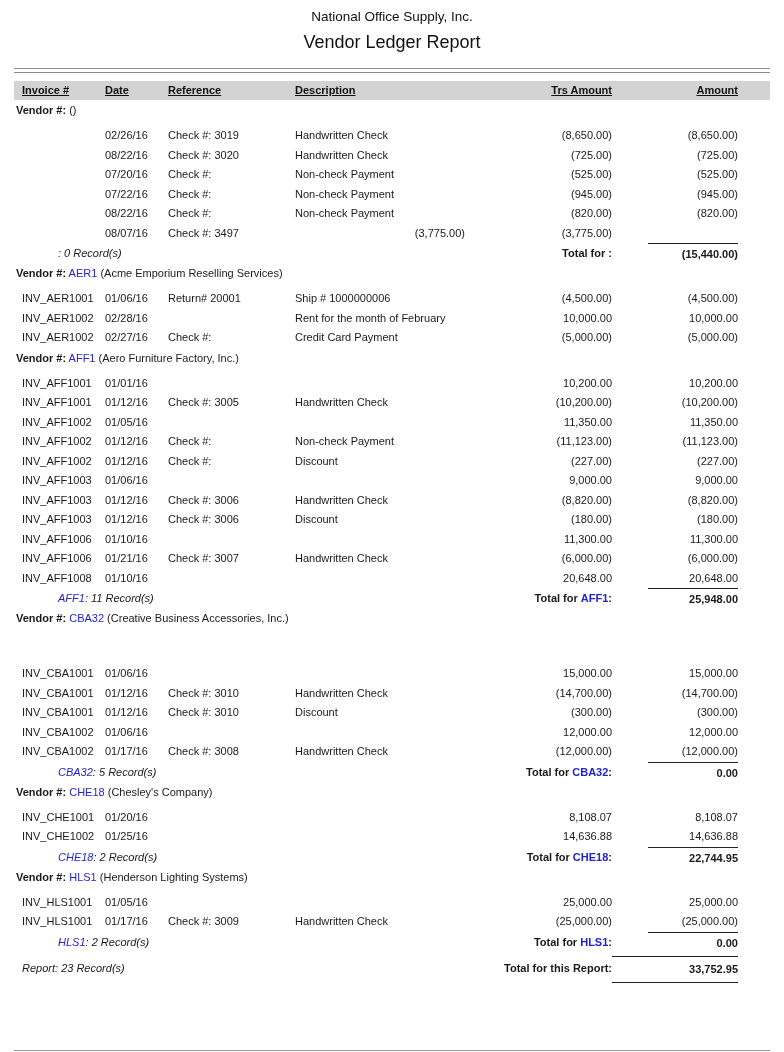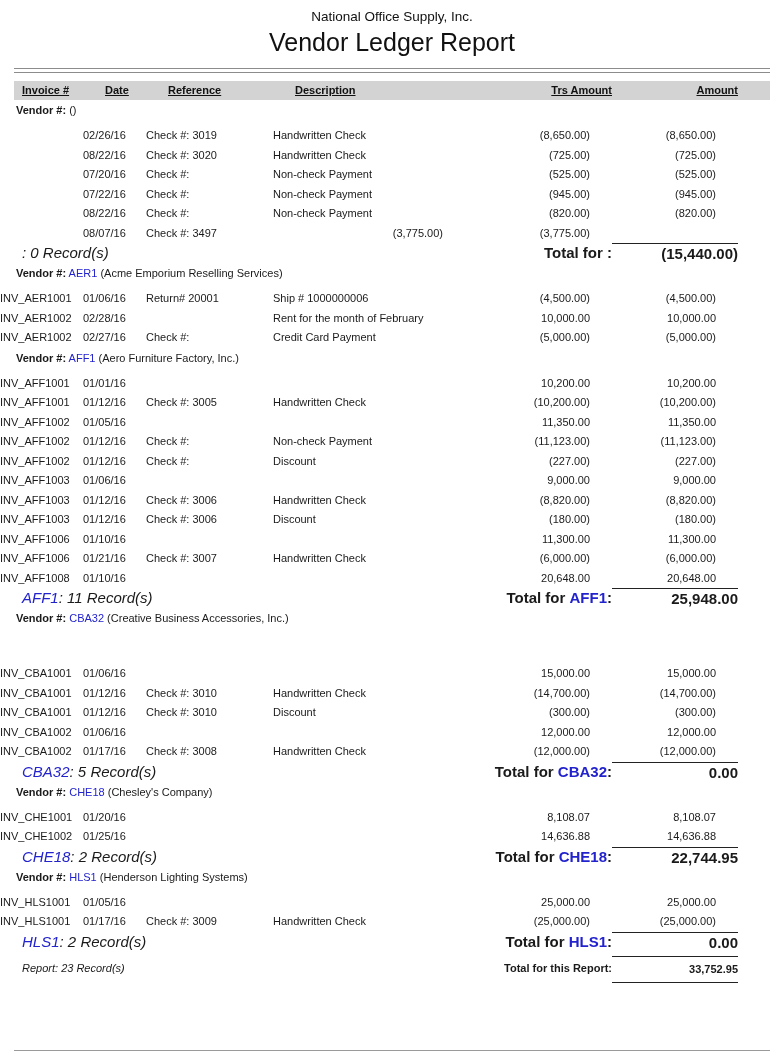--- a/index.html
+++ b/index.html
@@ -1,36 +1,36 @@
 <!DOCTYPE html>
 <html style="--blue: #2323cd; --band: #d3d3d3; --rule: #8c8c8c;"><head>
 <meta charset="utf-8">
 <style>
   html,body{margin:0;padding:0;}
   body{
     width:784px;height:1052px;background:#ffffff;position:relative;overflow:hidden;
     font-family:"Liberation Sans","DejaVu Sans",sans-serif;color:#1a1a1a;
   }
   .company{ text-align:center; padding-top:8px; font-size:13.5px; line-height:17px; color:#111; }
-  .title{ text-align:center; font-size:25px; line-height:28px; margin-top:3px; color:#111; }
+  .title{ text-align:center; font-size:18px; line-height:28px; margin-top:3px; color:#111; }
   .double-rule{ margin:12px 14px 0 14px; height:3px;
     border-top:1px solid var(--rule,#8c8c8c); border-bottom:1px solid var(--rule,#8c8c8c); }
   .header-band{ margin:8px 14px 0 14px; background:var(--band,#d3d3d3); padding:2px 0 2px 8px; }
   .grid{ display:grid; grid-template-columns:83px 63px 127px 170px 147px 126px; }
   .col-h{ font-weight:bold; text-decoration:underline; font-size:11px; line-height:15px; color:#111;}
   .num{ text-align:right; }
   .section{ margin-top:4px; }
   .vendor-heading{ margin-left:16px; font-size:11px; line-height:13px; }
   .code{ color:var(--blue,#2323cd);text-align:right; }
-  .rows{ margin-top:9px; }
+  .rows{ margin-left:22px; margin-top:9px; }
   .rows-gap-large{ margin-top:39px; }
   .row{ height:19.5px; }
   .row > span{ line-height:19.5px; font-size:11px; white-space:nowrap; overflow:visible; }
   .total-row{ margin-left:22px; display:grid; grid-template-columns:295px 295px 126px; height:20px; }
-  .total-row > span{ line-height:20px; font-size:15px; }
+  .total-row > span{ line-height:20px; font-size:11px;margin-left:36px; }
   .records{ font-style:italic; }
   .total-label{ text-align:right; font-weight:bold; }
   .total-amt{ font-weight:bold; border-top:1px solid #222; }
   .summary-row{ margin-left:22px; margin-top:4px; display:grid; grid-template-columns:295px 295px 126px; font-size:11px; }
   .summary-row > span{ padding-top:6px; }
   .summary-label{ text-align:right; font-weight:bold; }
   .summary-amt{ font-weight:bold; border-top:1px solid #222; border-bottom:1px solid #222; padding-bottom:7px; }
   .footer{ position:absolute; left:14px; right:14px; top:1050px;
     border-top:1px solid #9a9a9a; padding-top:7px; display:flex; font-size:11px; color:#222;flex-direction:column; }
   .f-left{ flex:1; text-align:left; padding-left:8px; }

